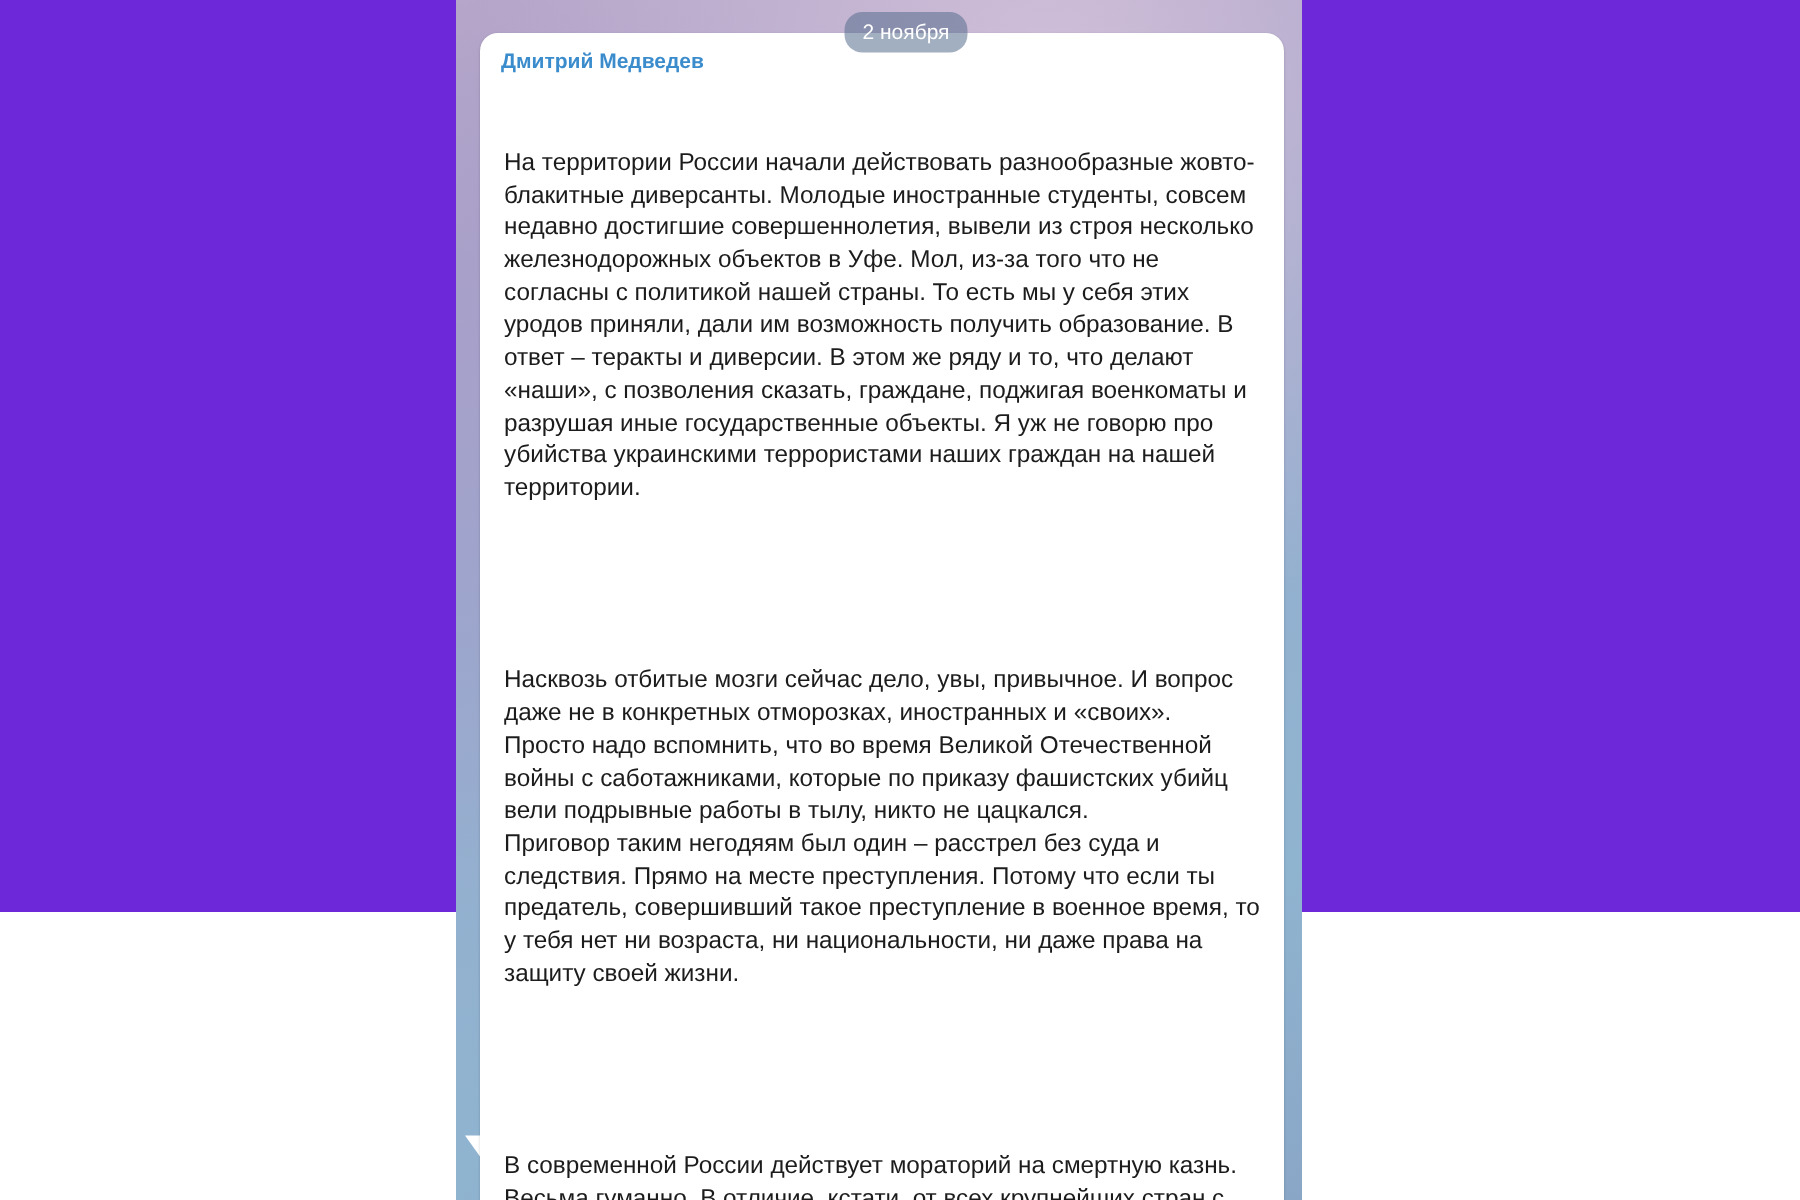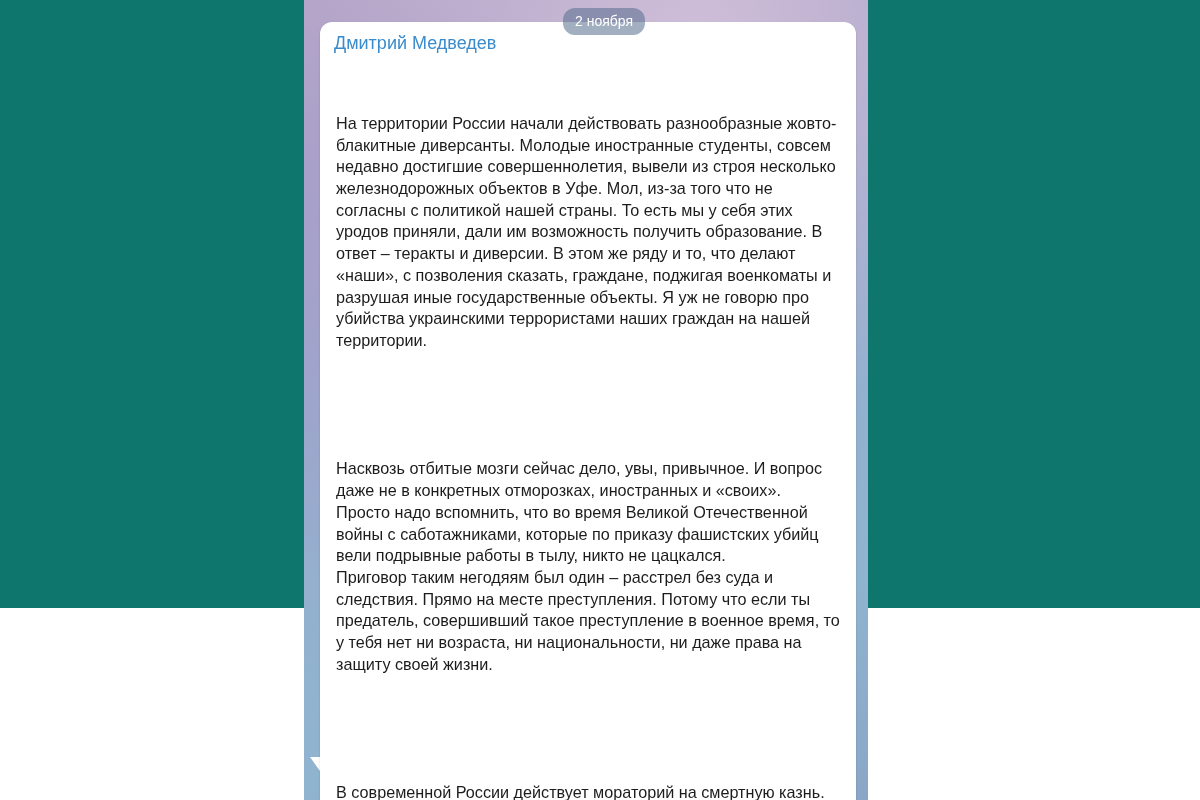--- a/index.html
+++ b/index.html
@@ -10,21 +10,21 @@
     width: 1200px;
     height: 800px;
     background: #ffffff;
     font-family: "Liberation Sans", sans-serif;
     overflow: hidden;
   }
   .screen {
     position: relative;
     width: 1200px;
     height: 608px;
-    background: #0f766e;
+    background: #6d28d9;
   }
   
   .wallpaper {
     position: absolute;
     left: 304px;
     top: 0;
     width: 564px;
     height: 800px;
     background: linear-gradient(160deg, #b9a7c8 0%, #a9a0c6 18%, #9aa6cb 38%, #93b0cf 58%, #8fb4d0 78%, #8aa6c6 100%);
     filter: blur(0.5px);
@@ -69,23 +69,23 @@
     left: 310px;
     top: 757px;
     width: 0;
     height: 0;
     border-left: 10px solid transparent;
     border-top: 14px solid #ffffff;
     z-index: 3;
   }
   .author {
     color: #3b8ccc;
-    font-size: 18px;
-    font-weight: normal;
-    margin: 0 0 13px 0;
+    font-size: 14px;
+    font-weight: bold;
+    margin: 0 0 3px 0;
     line-height: 1.25;
   }
   .msg-text {
     color: #1c1c1c;
     font-size: 16.2px;
     line-height: 1.34;
     white-space: pre-wrap;
     word-wrap: break-word;
   }
   .msg-text p {

